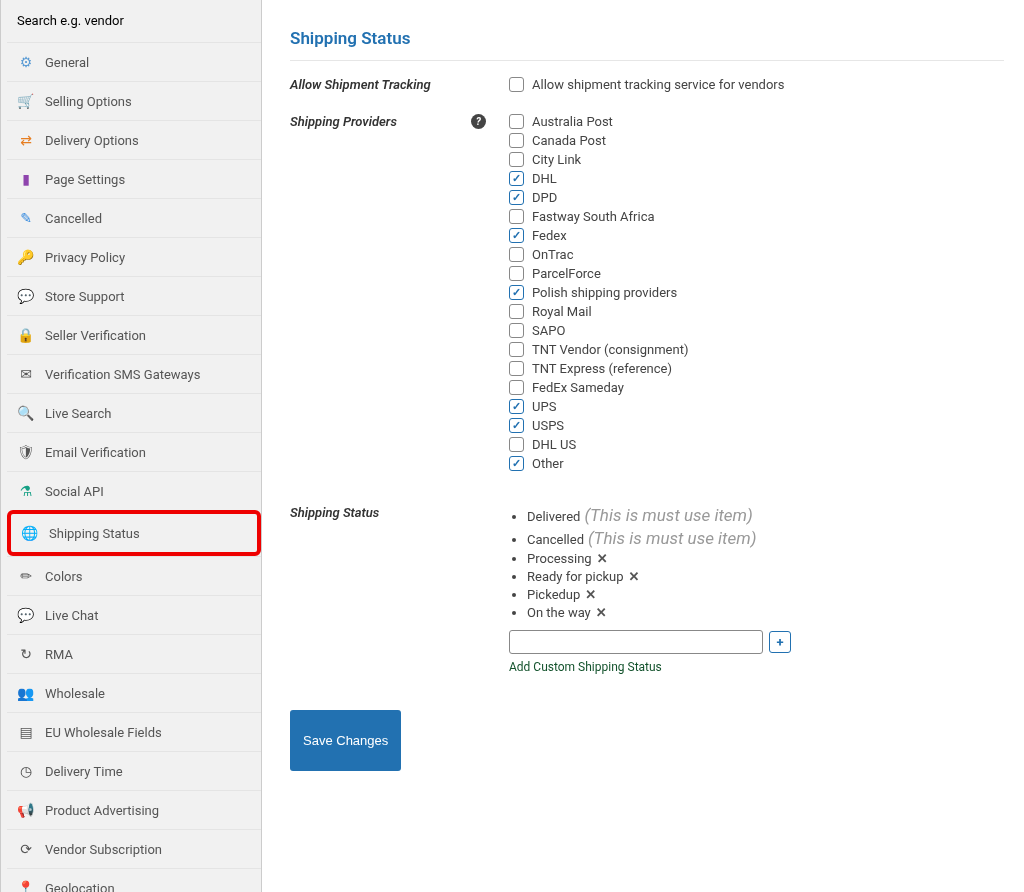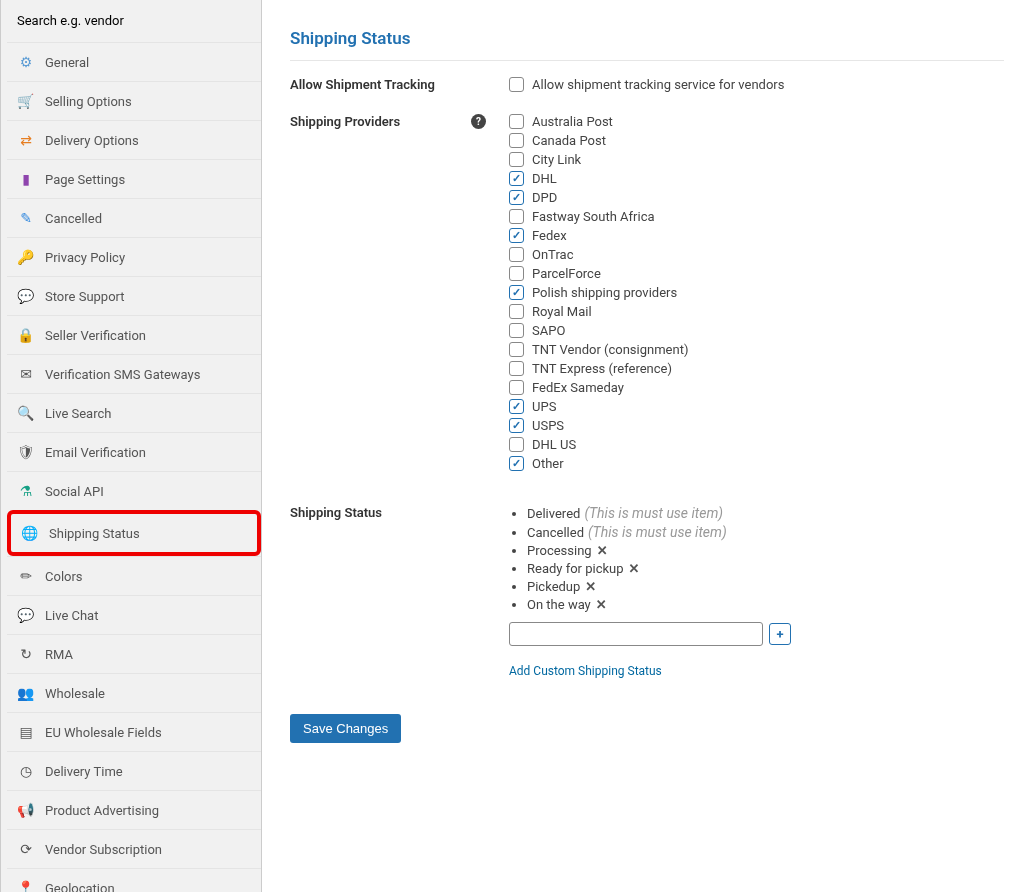--- a/index.html
+++ b/index.html
@@ -69,20 +69,21 @@
     margin-top: 16px;
   }
   .form-label {
     width: 210px;
     flex-shrink: 0;
     font-weight: 600;
     font-size: 13px;
     color: #333;
     padding-top: 0px;
     position: relative;
+    font-style: italic;
   }
   .form-field {
     flex: 1;
     padding-left: 9px;
   }
   .checkbox-line {
     display: flex;
     align-items: center;
     margin-bottom: 4px;
     font-size: 13px;
@@ -125,21 +126,21 @@
     margin: 0;
     padding-left: 18px;
   }
   .status-list li {
     margin-bottom: 3px;
     font-size: 13px;
   }
   .must-use {
     color: #999;
     font-style: italic;
-    font-size: 14px;
+    font-size: 17px;
     margin-left: 4px;
   }
   .remove-x {
     color: #555;
     margin-left: 5px;
     font-weight: bold;
     cursor: pointer;
   }
   .add-input-row {
     display: flex;
@@ -159,30 +160,30 @@
     color: #2271b1;
     background: #fff;
     border-radius: 3px;
     width: 22px;
     height: 22px;
     display:inline-flex; align-items:center; justify-content:center;
     cursor:pointer;
     font-weight:bold;
   }
   .helper-text {
-    color: #0369a1;
+    color: #14532d;
     font-size: 12px;
-    margin-top: 18px;
+    margin-top: 6px;
   }
   .save-btn {
     background: #2271b1;
     color: #fff;
     border: none;
     border-radius: 3px;
-    padding: 7px 13px;
+    padding: 23px 13px;
     font-size: 13px;
     cursor: pointer;
     margin-top: 36px;
   }
 </style>
 </head>
 <body>
 
 <div class="wrap">
   <div class="sidebar">

